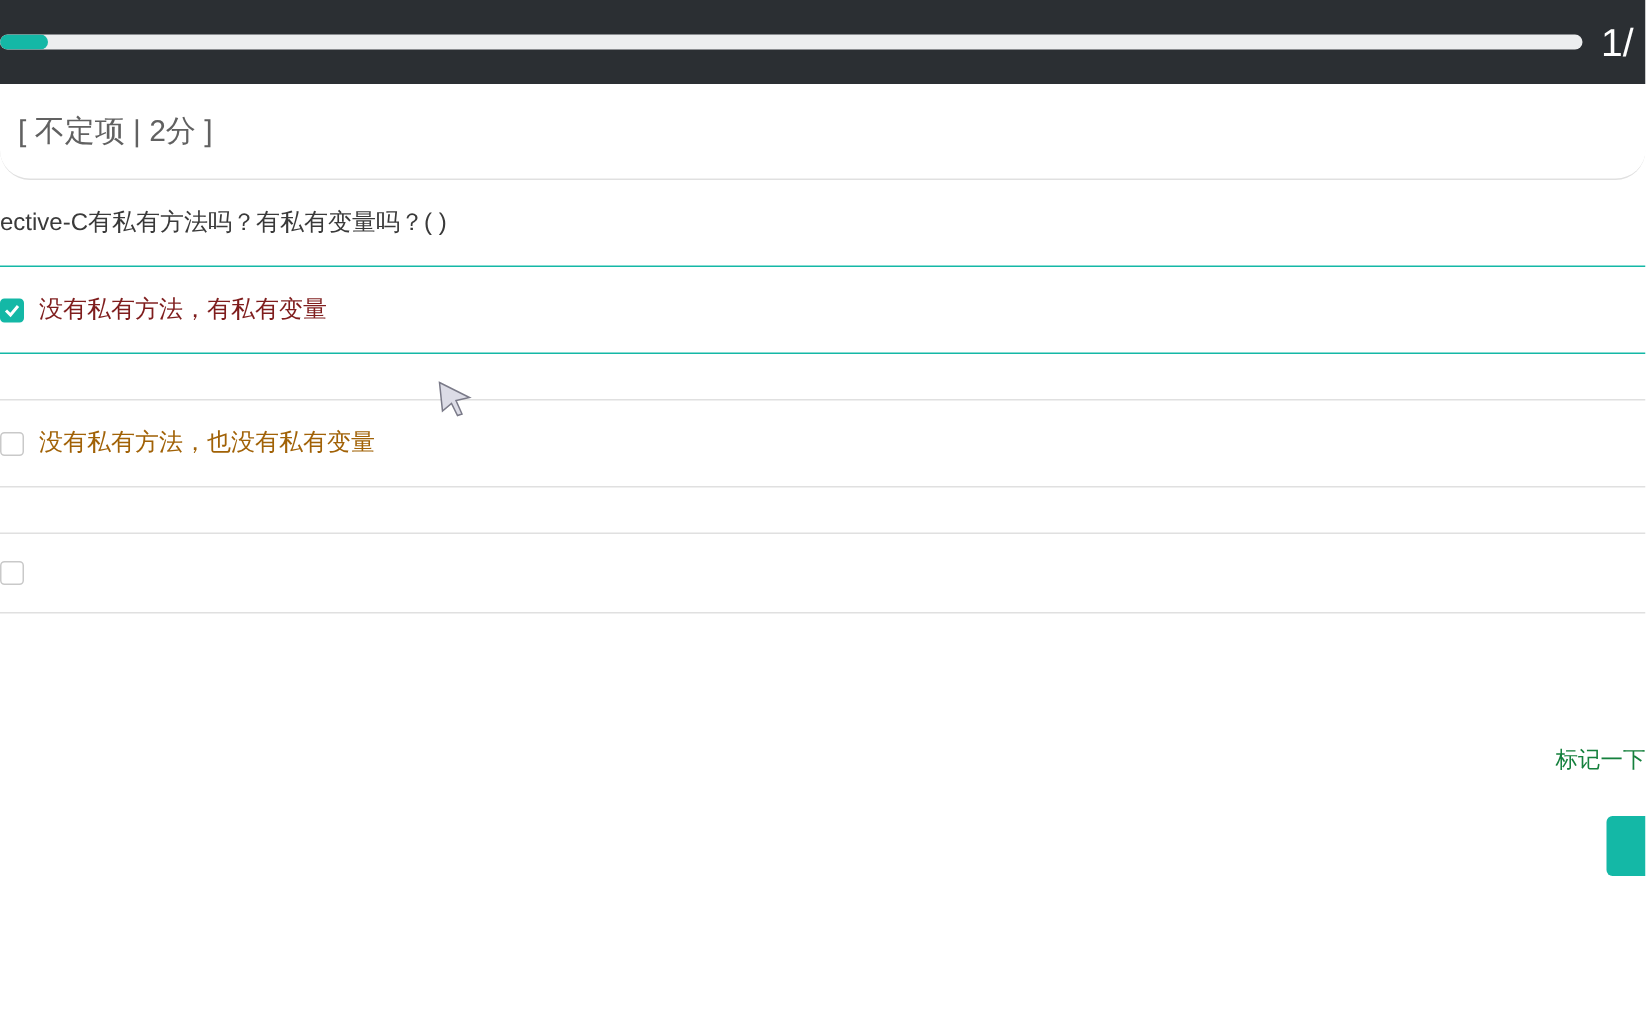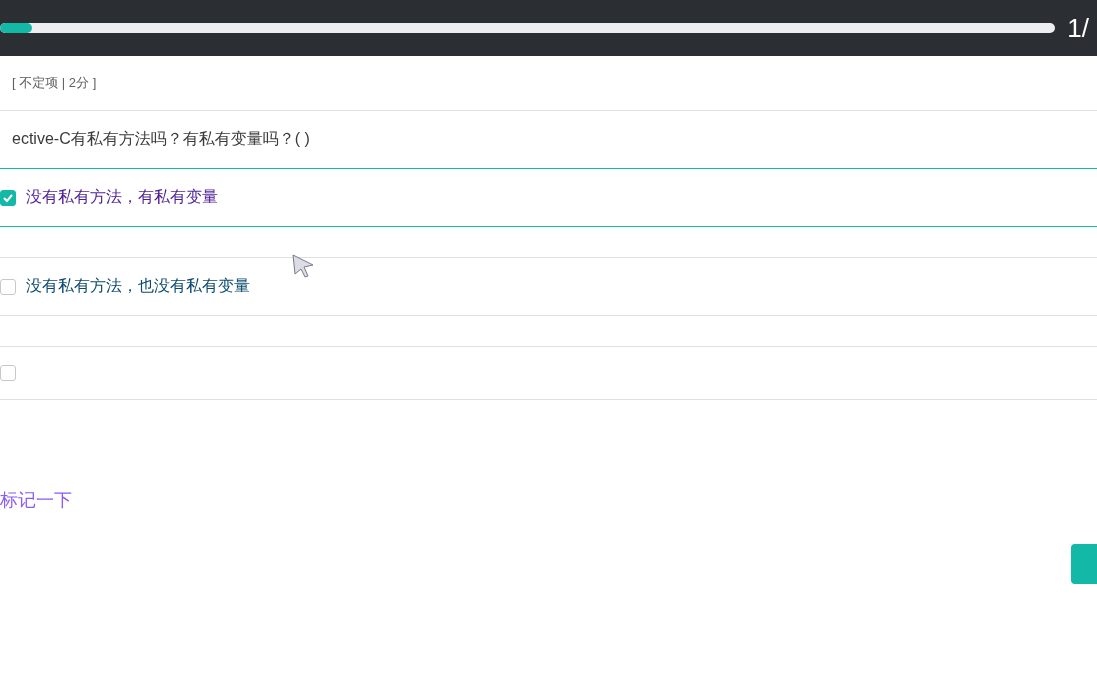--- a/index.html
+++ b/index.html
@@ -36,44 +36,45 @@
     }
     .progress-counter {
       color: #fff;
       font-size: 26px;
       font-weight: 300;
       white-space: nowrap;
     }
     .meta-row {
       padding: 18px 12px;
       color: #616161;
-      font-size: 13px;
+      font-size: 20px;
       border-bottom: 1px solid #e0e0e0;
+      border-radius: 20px;
     }
     .question-row {
-      padding: 18px 0 18px 12px;
+      padding: 18px 0 18px 0;
       color: #3a3a3a;
       font-size: 16px;
     }
     .options { }
     .option {
       display: flex;
       align-items: center;
       gap: 10px;
       padding: 18px 0 18px 0;
       border-top: 1px solid #e0e0e0;
       border-bottom: 1px solid #e0e0e0;
       margin-bottom: 30px;
       font-size: 16px;
-      color: #0c4a6e;
+      color: #a16207;
       cursor: pointer;
       background: #fff;
     }
     .option.selected {
-      color: #4c1d95;
+      color: #7f1d1d;
       border-top-color: #14b8a6;
       border-bottom-color: #14b8a6;
     }
     .chk {
       width: 16px;
       height: 16px;
       border: 1px solid #c9c9c9;
       border-radius: 3px;
       display: inline-flex;
       align-items: center;
@@ -97,22 +98,23 @@
       border-bottom-left-radius: 4px;
       display: flex;
       align-items: center;
       justify-content: center;
       color: #fff;
       font-size: 18px;
       cursor: pointer;
     }
     .mark-row {
       padding-top: 58px;
-      font-size: 18px;
-      color: #8b5cf6;
+      font-size: 15px;
+      color: #15803d;
+      text-align: right;
     }
     .cursor {
       position: absolute;
       left: 290px;
       top: 252px;
       pointer-events: none;
     }
   </style>
 </head>
 <body>

